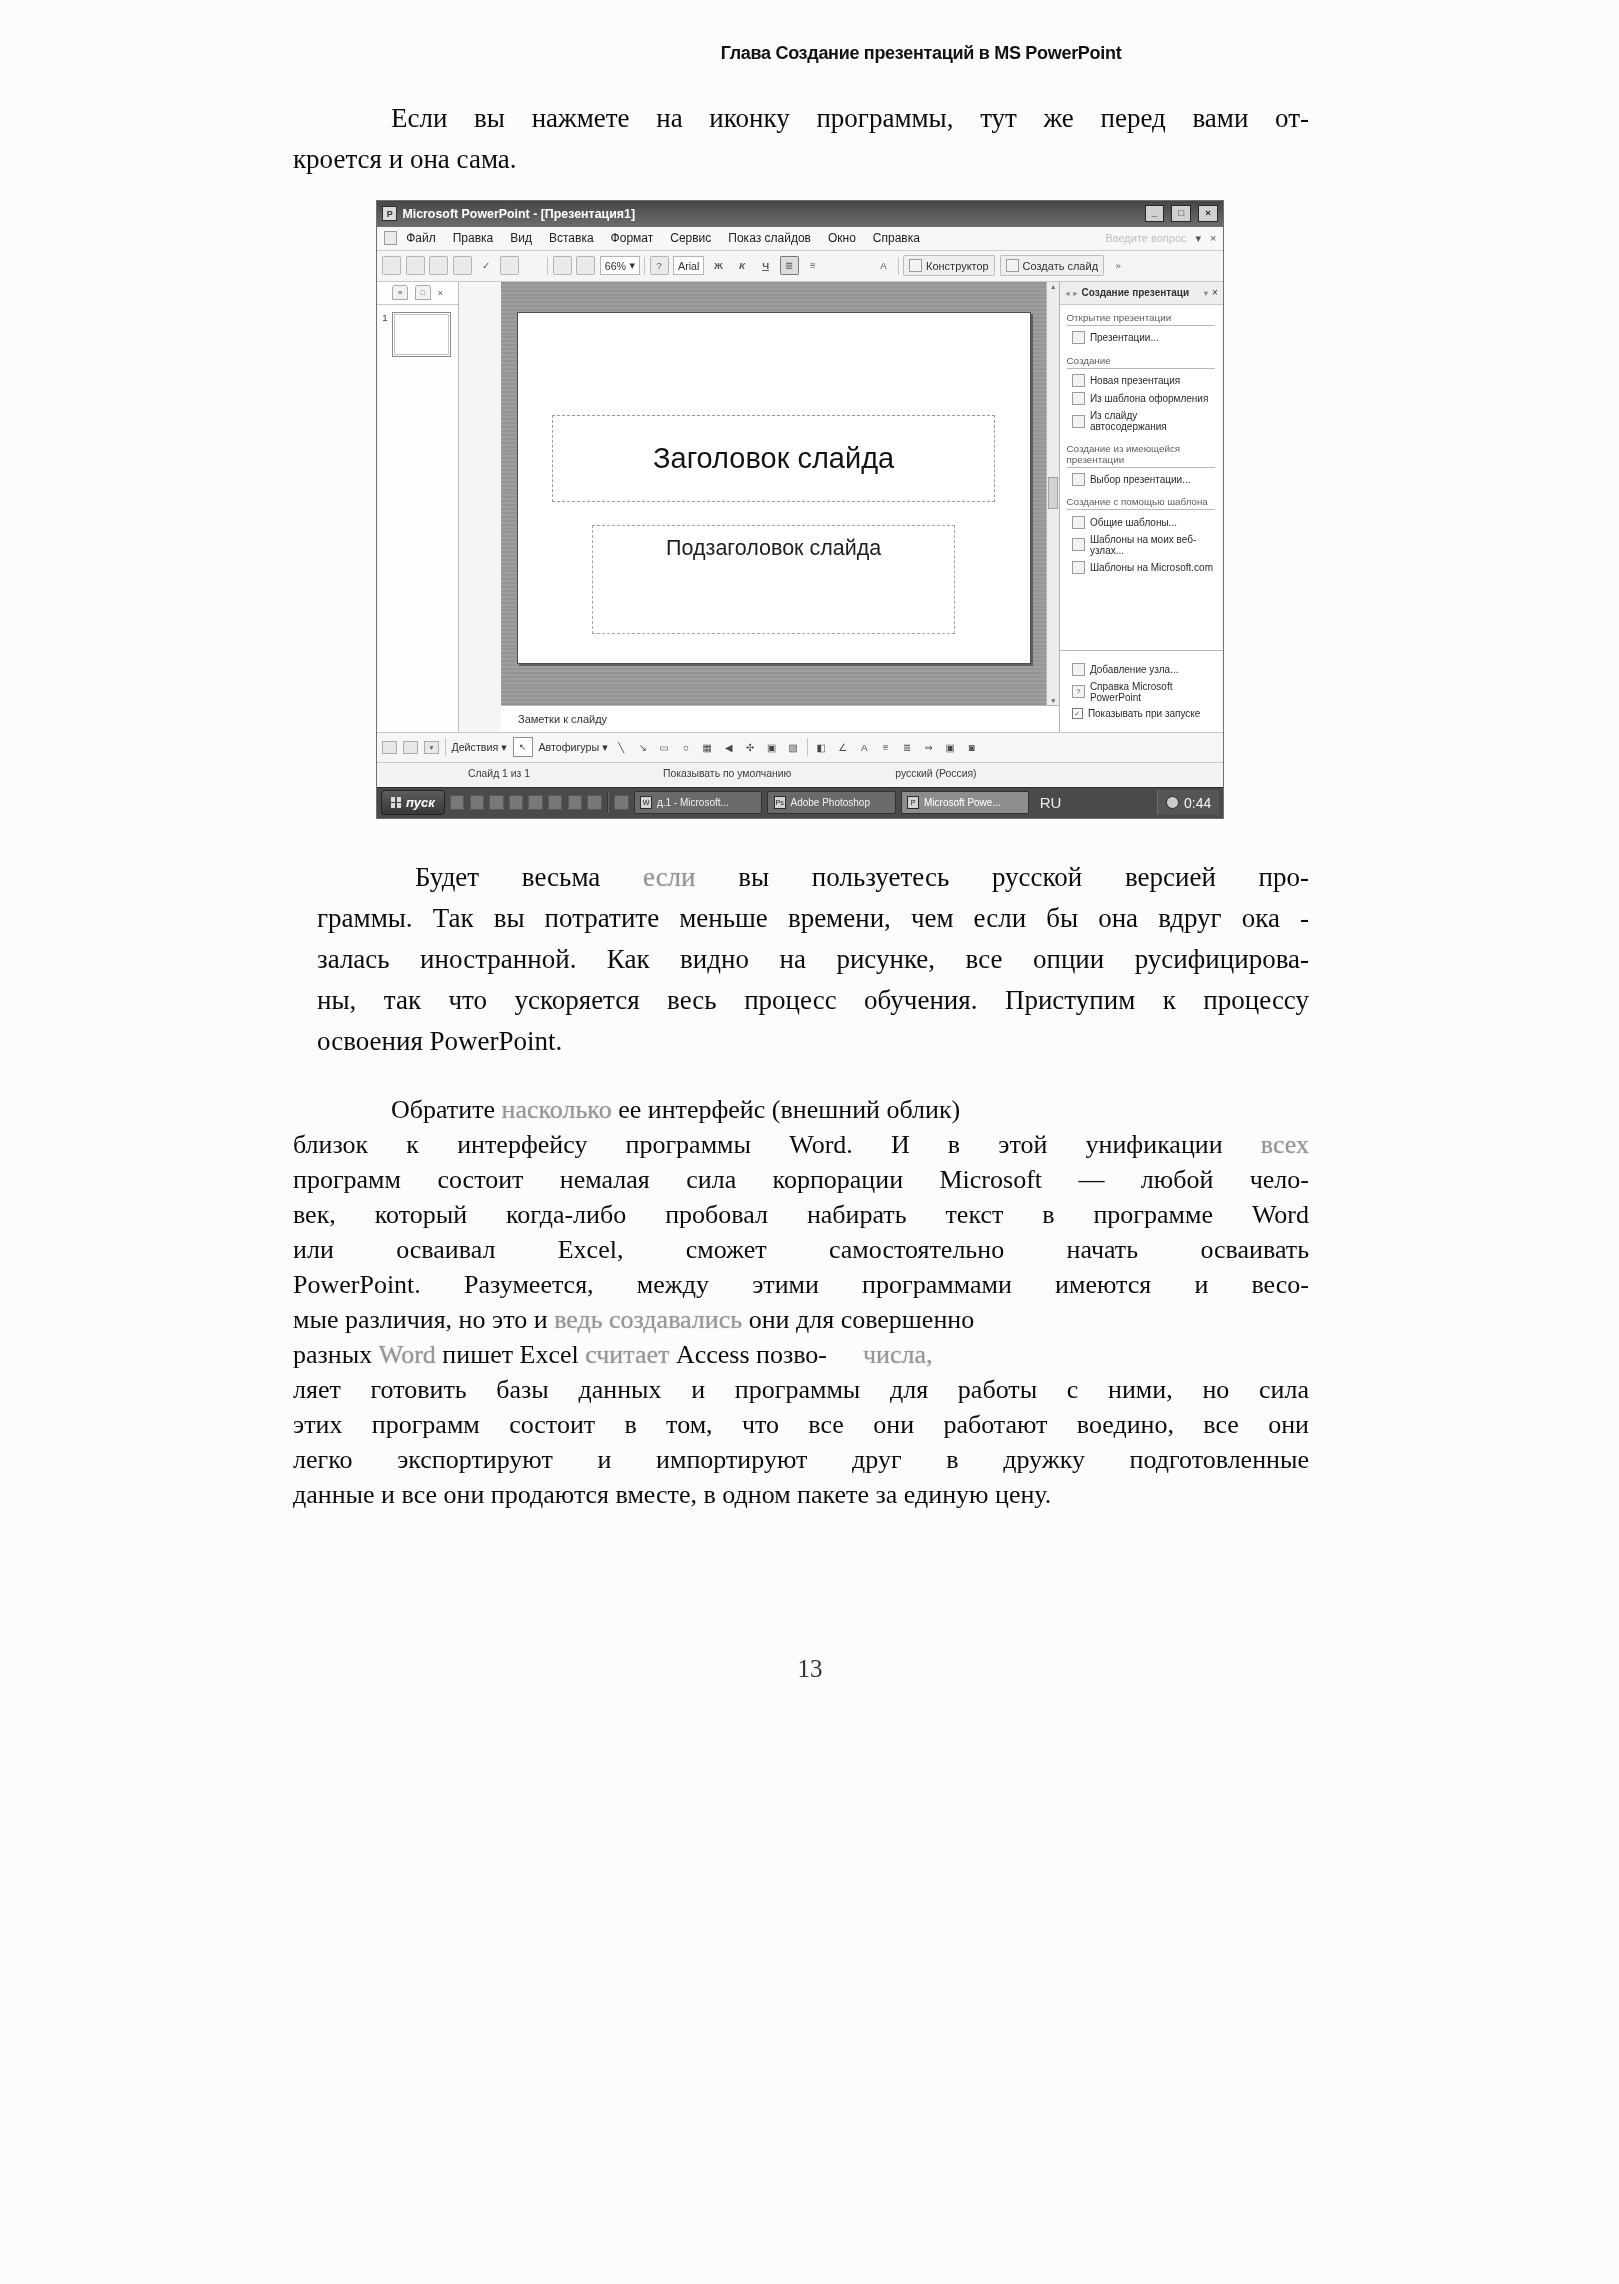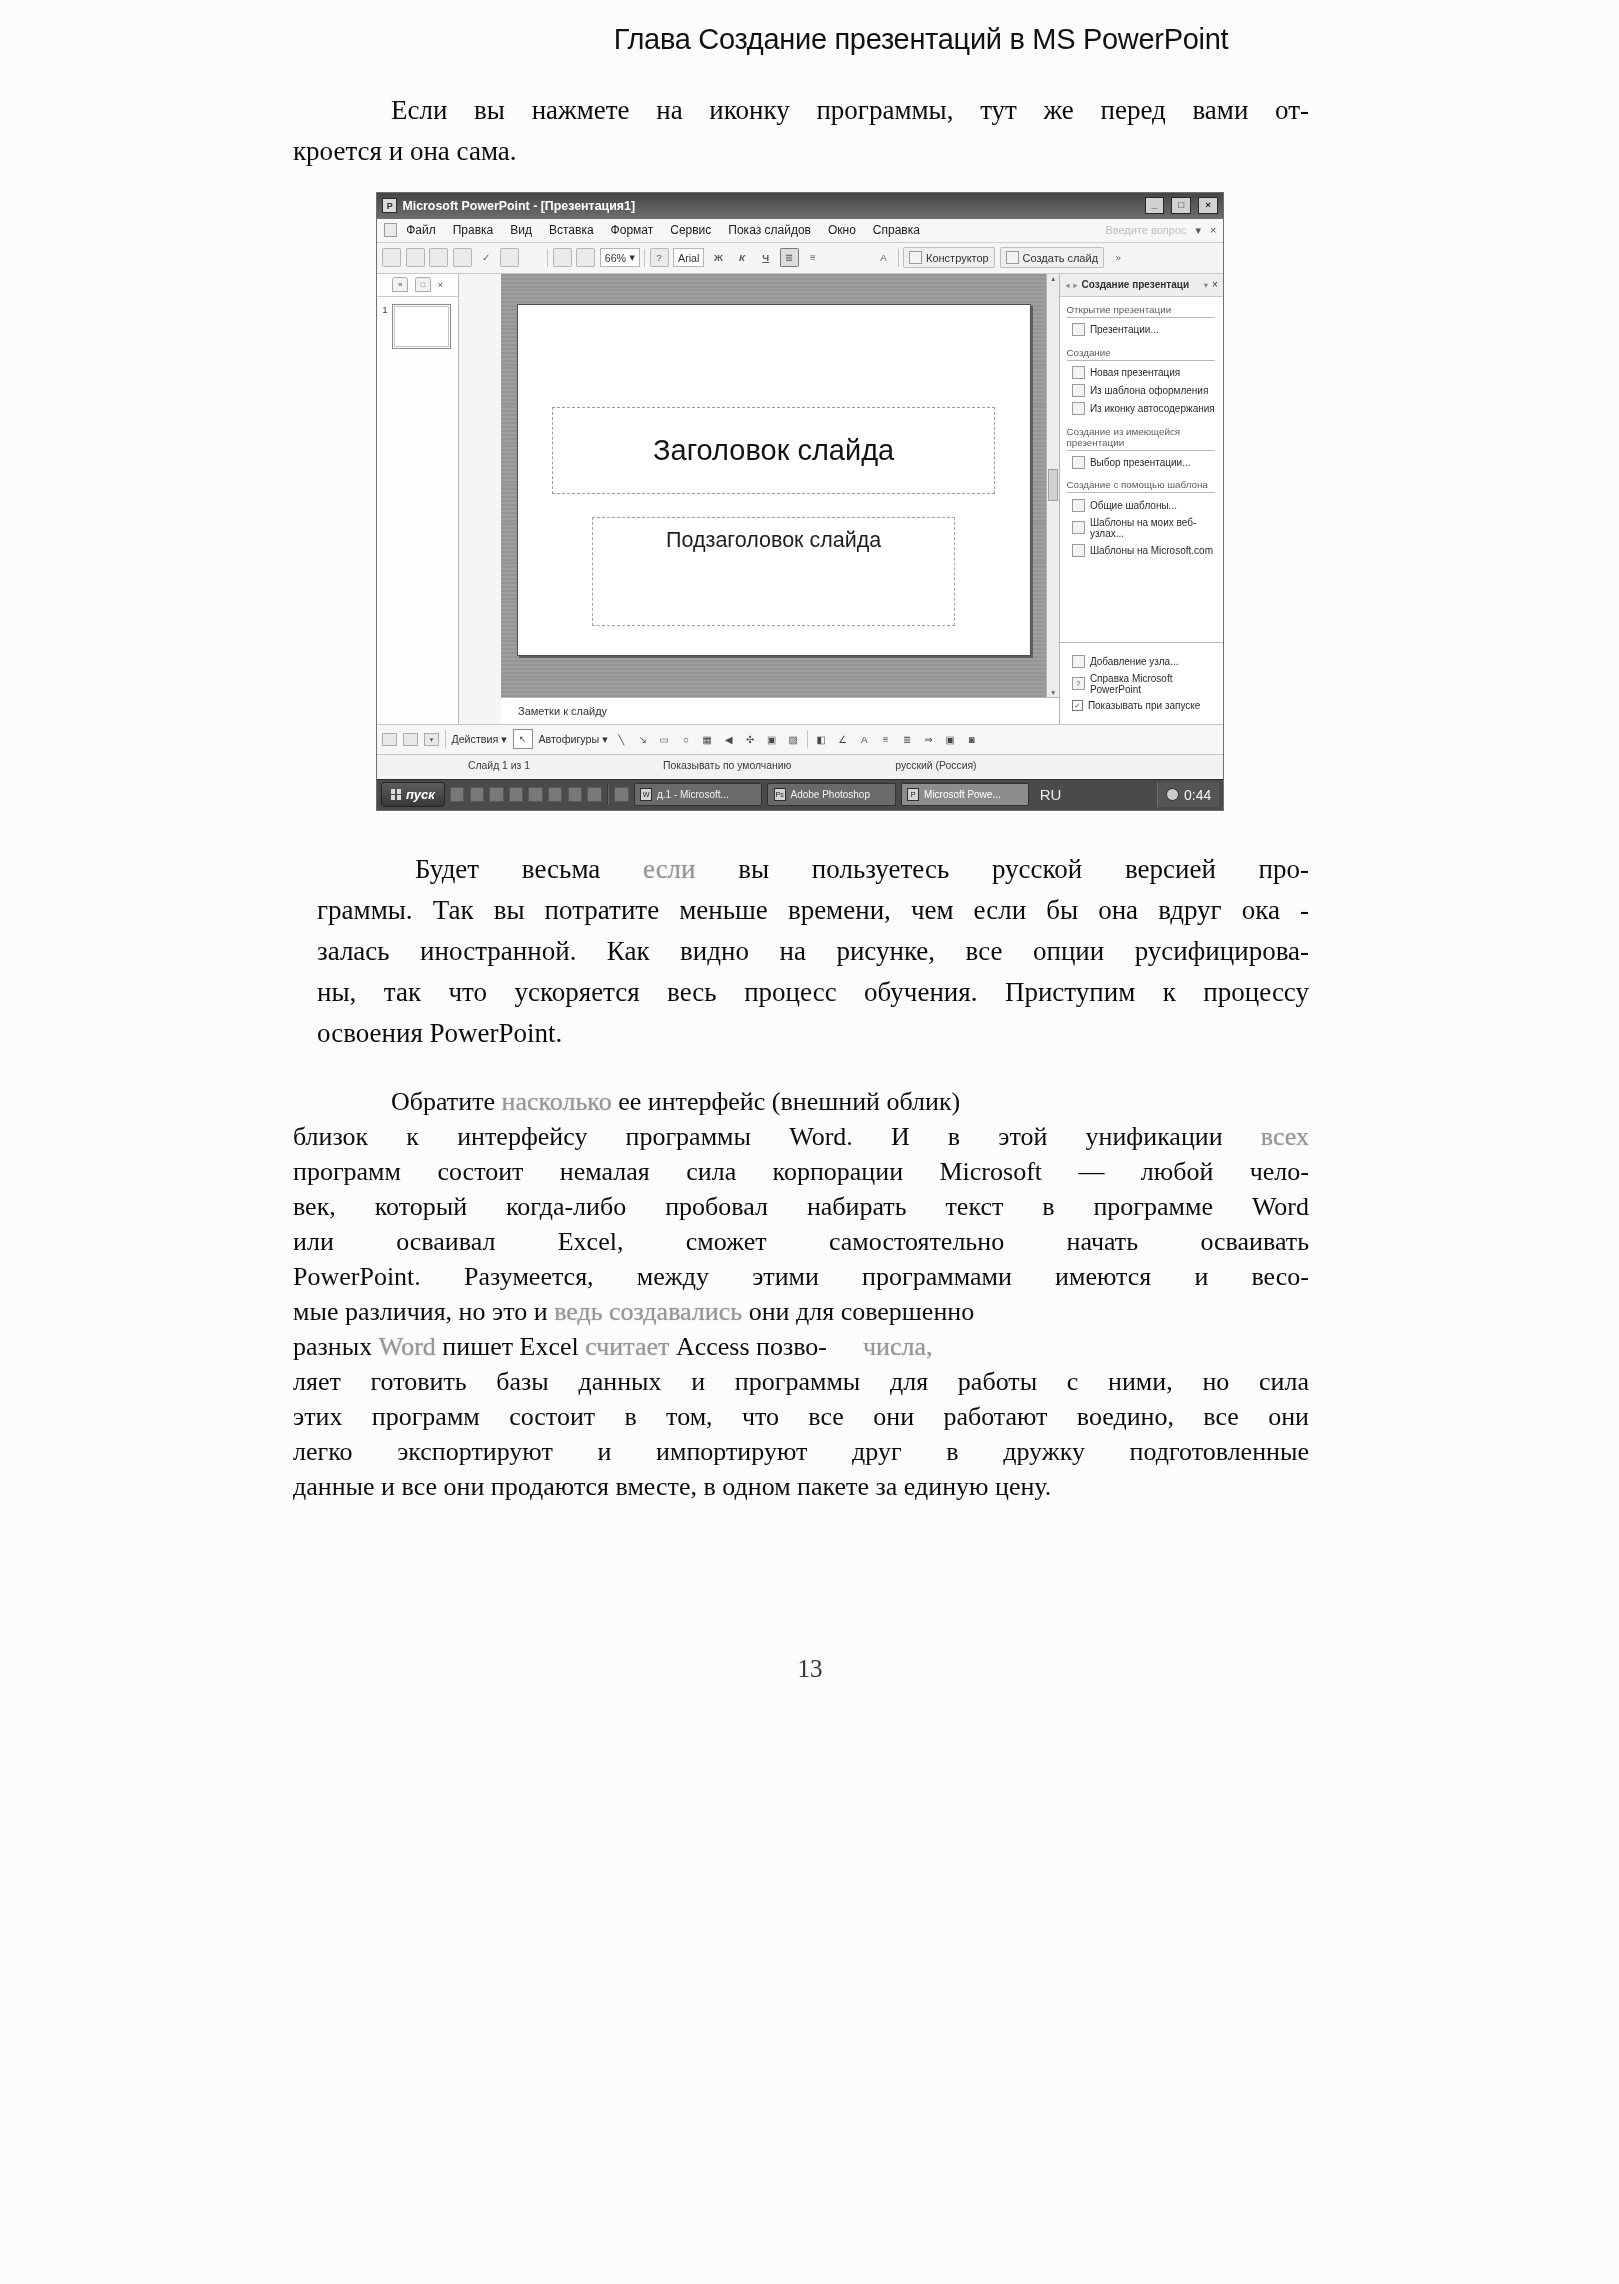--- a/index.html
+++ b/index.html
@@ -1,20 +1,20 @@
 <!DOCTYPE html>
 <html style="font-size:10.4px"><head>
 <meta charset="utf-8">
 <style>
   html,body{margin:0;padding:0;}
   body{width:1620px;height:2284px;background:#fcfcfb;position:relative;
        font-family:"Liberation Serif",serif;color:#0c0c0c;overflow:hidden;}
   .col{margin:0 311px 0 293px;}
-  .pg-header{margin-top:23px;text-align:center;transform:translateX(120px);
-       font-family:"Liberation Sans",sans-serif;font-size:29px;letter-spacing:-0.3px;color:#111;}
+  .pg-header{margin-top:43px;text-align:center;transform:translateX(120px);
+       font-family:"Liberation Sans",sans-serif;font-size:18px;letter-spacing:-0.3px;color:#111;font-weight:bold;}
   .para{font-size:27px;}
   .lh63 .tl{line-height:41px;}
   .lh54 .tl{line-height:35px;font-size:26px;}
   .tl{text-align:justify;text-align-last:justify;}
   .tl.left{text-align-last:left;}
   .tl.ind{text-indent:98px;}
   .faded{color:#969696;text-shadow:0 0 1.3px #b5b5b5;}
   .p1{margin-top:34px;}
   .p2{margin-top:38px;margin-left:24px;}
   .p3{margin-top:30px;}
@@ -261,21 +261,21 @@
               <div class="tp-item">
                 <span class="tp-ico"></span>
                 <span>Новая презентация</span>
               </div>
               <div class="tp-item">
                 <span class="tp-ico"></span>
                 <span>Из шаблона оформления</span>
               </div>
               <div class="tp-item">
                 <span class="tp-ico"></span>
-                <span>Из иконку автосодержания</span>
+                <span>Из слайду автосодержания</span>
               </div>
             </div>
             <div class="tp-sec">
               <h4>Создание из имеющейся презентации</h4>
               <div class="tp-item">
                 <span class="tp-ico"></span>
                 <span>Выбор презентации...</span>
               </div>
             </div>
             <div class="tp-sec">

